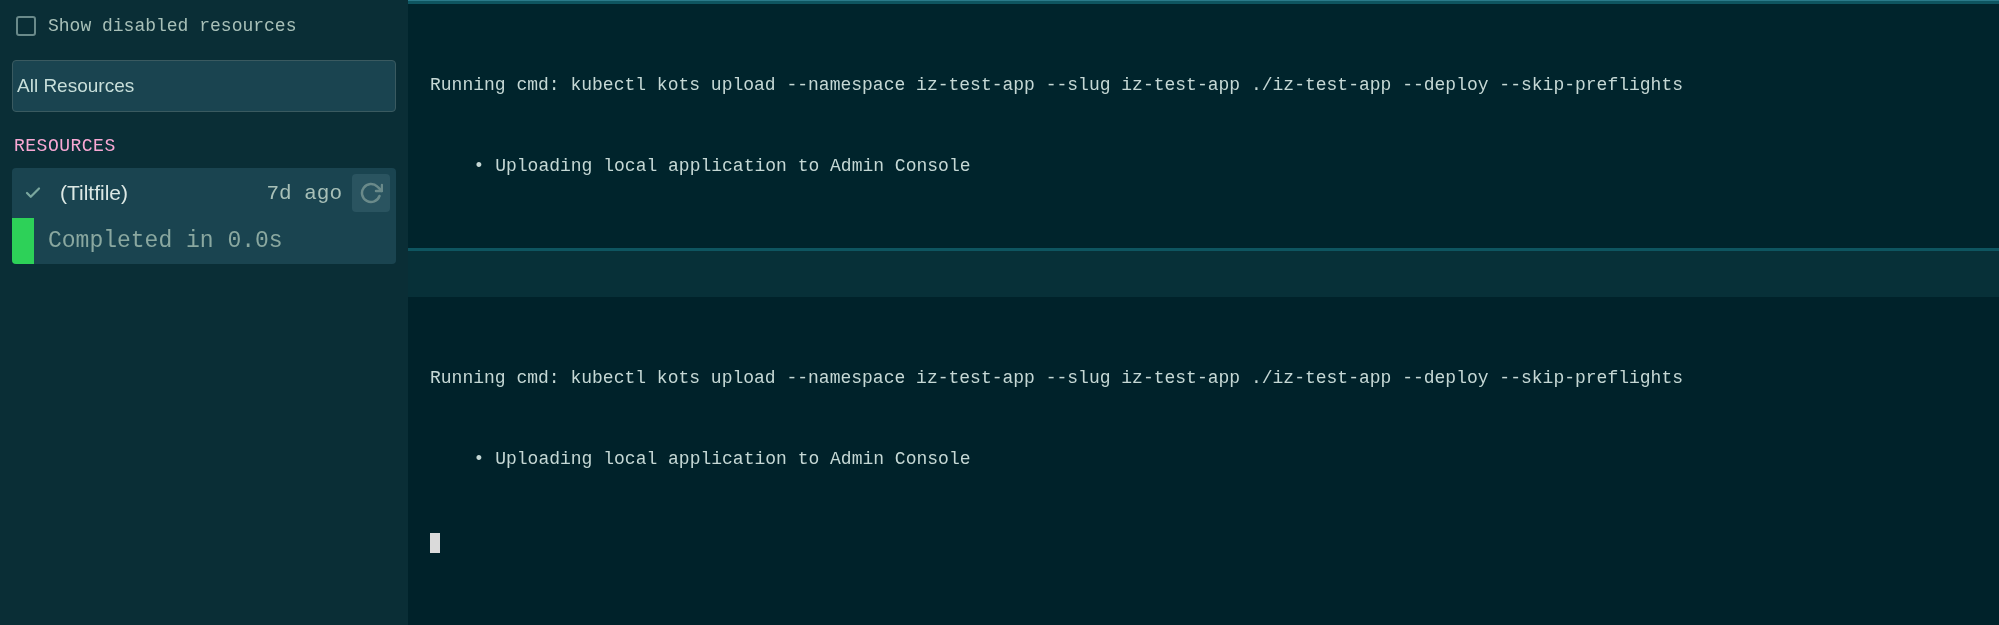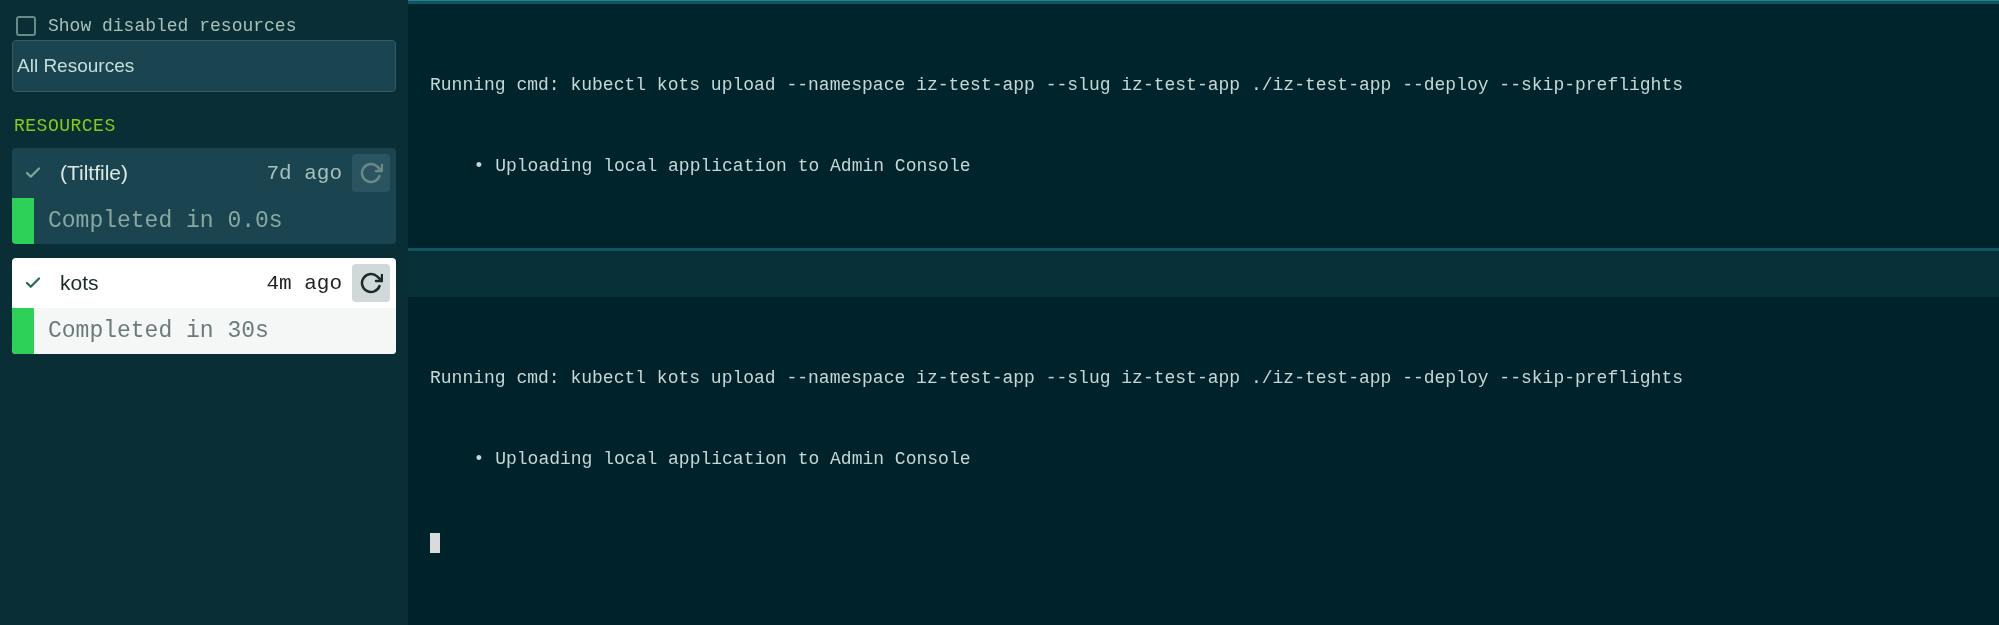--- a/index.html
+++ b/index.html
@@ -20,21 +20,21 @@
       width: 408px;
       background: #0a2e36;
       padding: 10px 12px;
       display: flex;
       flex-direction: column;
     }
     .show-disabled {
       display: flex;
       align-items: center;
       gap: 12px;
-      padding: 6px 4px 4px 4px;
+      padding: 6px 4px 24px 4px;
     }
     .checkbox {
       width: 20px;
       height: 20px;
       border: 2px solid #6a8a8a;
       border-radius: 3px;
       background: transparent;
     }
     .show-disabled-label {
       font-family: "SFMono-Regular", Consolas, "Liberation Mono", Menlo, monospace;
@@ -46,21 +46,21 @@
       border: 1px solid #3a5a60;
       border-radius: 4px;
       padding: 14px 4px;
       color: #c8dfda;
       font-size: 19px;
       margin-bottom: 18px;
     }
     .section-header {
       font-family: "SFMono-Regular", Consolas, "Liberation Mono", Menlo, monospace;
       font-size: 18px;
-      color: #84cc16;
+      color: #f9a8d4;
       padding: 6px 2px 12px 2px;
       letter-spacing: 0.5px;
     }
     .resource-card {
       background: #1a4450;
       border-radius: 4px;
       margin-bottom: 14px;
       overflow: hidden;
     }
     .resource-card.selected {
@@ -217,41 +217,20 @@
             <path d="M20.49 15a9 9 0 1 1-2.12-9.36L23 10"></path>
           </svg>
       </div>
     </div>
     <div class="resource-status">
       <div class="status-bar"></div>
       <div class="status-text">Completed in 0.0s</div>
     </div>
   </div>
 
-  <div class="resource-card selected">
-    <div class="resource-head">
-      <div class="check-box">
-        <svg width="18" height="18" viewBox="0 0 24 24" fill="none" stroke-width="3" stroke-linecap="round" stroke-linejoin="round">
-            <polyline points="20 6 9 17 4 12"></polyline>
-          </svg>
-      </div>
-      <div class="resource-name">kots</div>
-      <div class="resource-time">4m ago</div>
-      <div class="refresh-btn">
-        <svg width="24" height="24" viewBox="0 0 24 24" fill="none" stroke-width="2.5" stroke-linecap="round" stroke-linejoin="round">
-            <polyline points="23 4 23 10 17 10"></polyline>
-            <path d="M20.49 15a9 9 0 1 1-2.12-9.36L23 10"></path>
-          </svg>
-      </div>
-    </div>
-    <div class="resource-status">
-      <div class="status-bar"></div>
-      <div class="status-text">Completed in 30s</div>
-    </div>
-  </div>
 </div>
 
 <div class="main">
   <div class="log-block top">
     <div>Running cmd: kubectl kots upload --namespace iz-test-app --slug iz-test-app ./iz-test-app --deploy --skip-preflights</div>
     <div class="bullet-line">  • Uploading local application to Admin Console</div>
   </div>
   <div class="spacer-band"></div>
   <div class="log-block">
     <div>Running cmd: kubectl kots upload --namespace iz-test-app --slug iz-test-app ./iz-test-app --deploy --skip-preflights</div>

